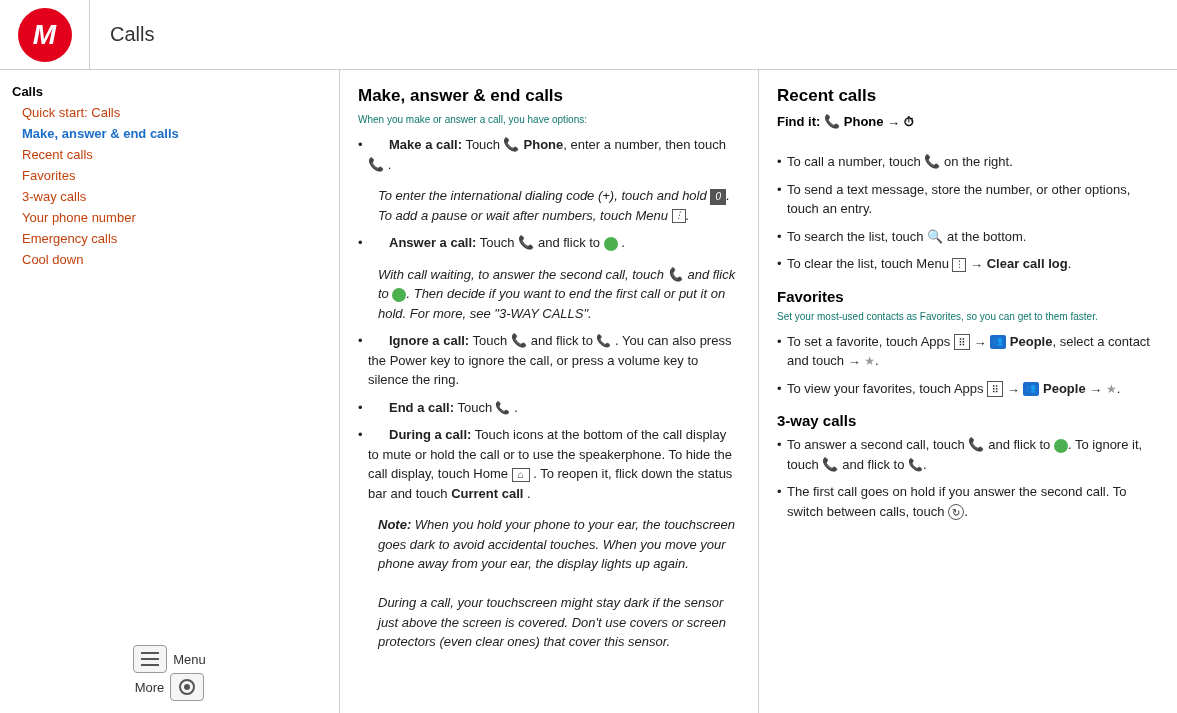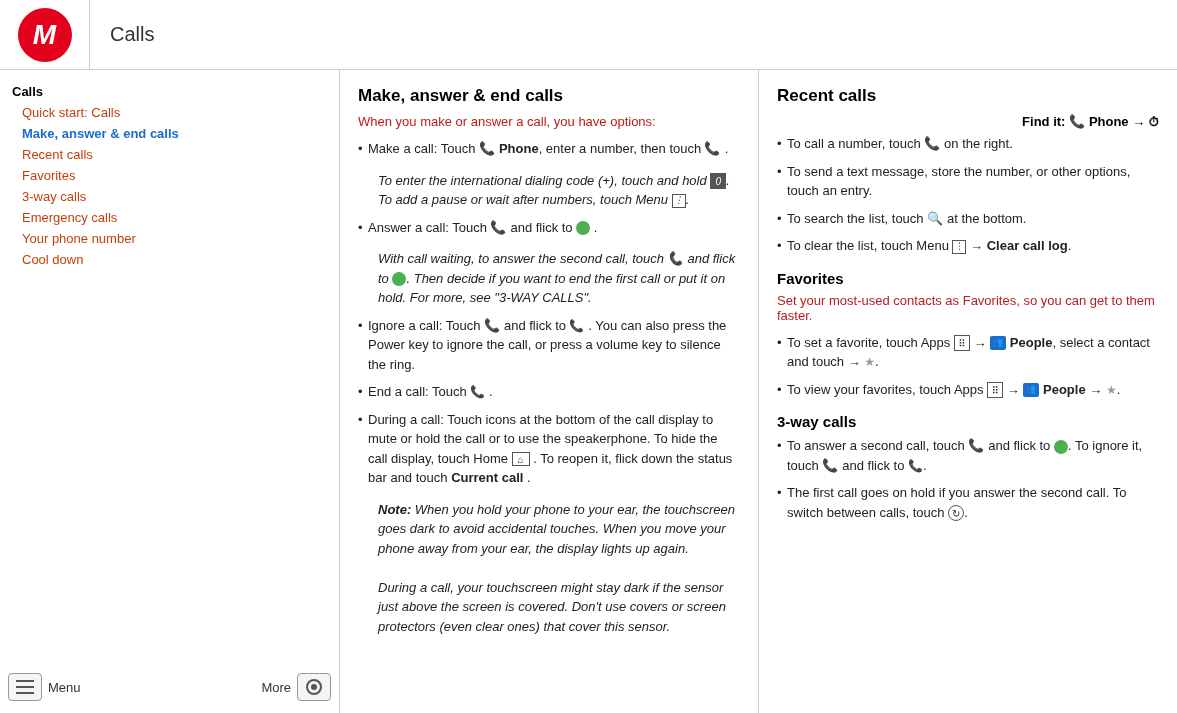--- a/index.html
+++ b/index.html
@@ -114,20 +114,21 @@
       align-items: center;
       justify-content: center;
       font-size: 14px;
       color: #444;
       background: #f5f5f5;
     }
     .bottom-pair {
       display: flex;
       justify-content: space-between;
       align-items: center;
+      flex-direction: column;
     }
 
     
     .content-area {
       flex: 1;
       display: flex;
       overflow: hidden;
     }
 
     
@@ -154,22 +155,22 @@
     h3 {
       font-size: 15px;
       font-weight: bold;
       margin-bottom: 6px;
       margin-top: 14px;
       color: #000;
     }
 
     .intro-text {
       margin-bottom: 10px;
-      color: #b91c1c;
-      font-size: 13px;
+      color: #0f766e;
+      font-size: 10px;
     }
 
     .bullet-list {
       list-style: none;
       padding: 0;
     }
     .bullet-list li {
       margin-bottom: 8px;
       padding-left: 10px;
       position: relative;
@@ -177,28 +178,28 @@
       font-size: 13px;
       line-height: 1.5;
     }
     .bullet-list li::before {
       content: "•";
       position: absolute;
       left: 0;
     }
 
     .bold-label {
-      font-weight: normal;
+      font-weight: bold;
+      margin-left: 21px;
     }
 
     .find-it-line {
       font-weight: bold;
-      margin-bottom: 4px;
-      font-size: 13px;
-      text-align: right;
+      margin-bottom: 22px;
+      font-size: 13px;
     }
 
     .phone-icon {
       display: inline-block;
       color: #1a6dc8;
       font-size: 13px;
     }
     .clock-icon {
       display: inline-block;
       font-size: 13px;
@@ -263,22 +264,22 @@
 <div class="main-layout">
 
   <div class="sidebar">
     <div class="sidebar-nav">
       <div class="sidebar-item top-level">Calls</div>
       <div class="sidebar-item indented">Quick start: Calls</div>
       <div class="sidebar-item indented active">Make, answer &amp; end calls</div>
       <div class="sidebar-item indented">Recent calls</div>
       <div class="sidebar-item indented">Favorites</div>
       <div class="sidebar-item indented">3-way calls</div>
+      <div class="sidebar-item indented">Your phone number</div>
       <div class="sidebar-item indented">Emergency calls</div>
-      <div class="sidebar-item indented">Your phone number</div>
       <div class="sidebar-item indented">Cool down</div>
     </div>
     <div class="sidebar-bottom">
       <div class="bottom-pair">
         <div class="bottom-btn">
           <div class="btn-icon">
             <svg width="18" height="14" viewBox="0 0 18 14">
                 <rect y="0" width="18" height="2" fill="#555"></rect>
                 <rect y="6" width="18" height="2" fill="#555"></rect>
                 <rect y="12" width="18" height="2" fill="#555"></rect>

